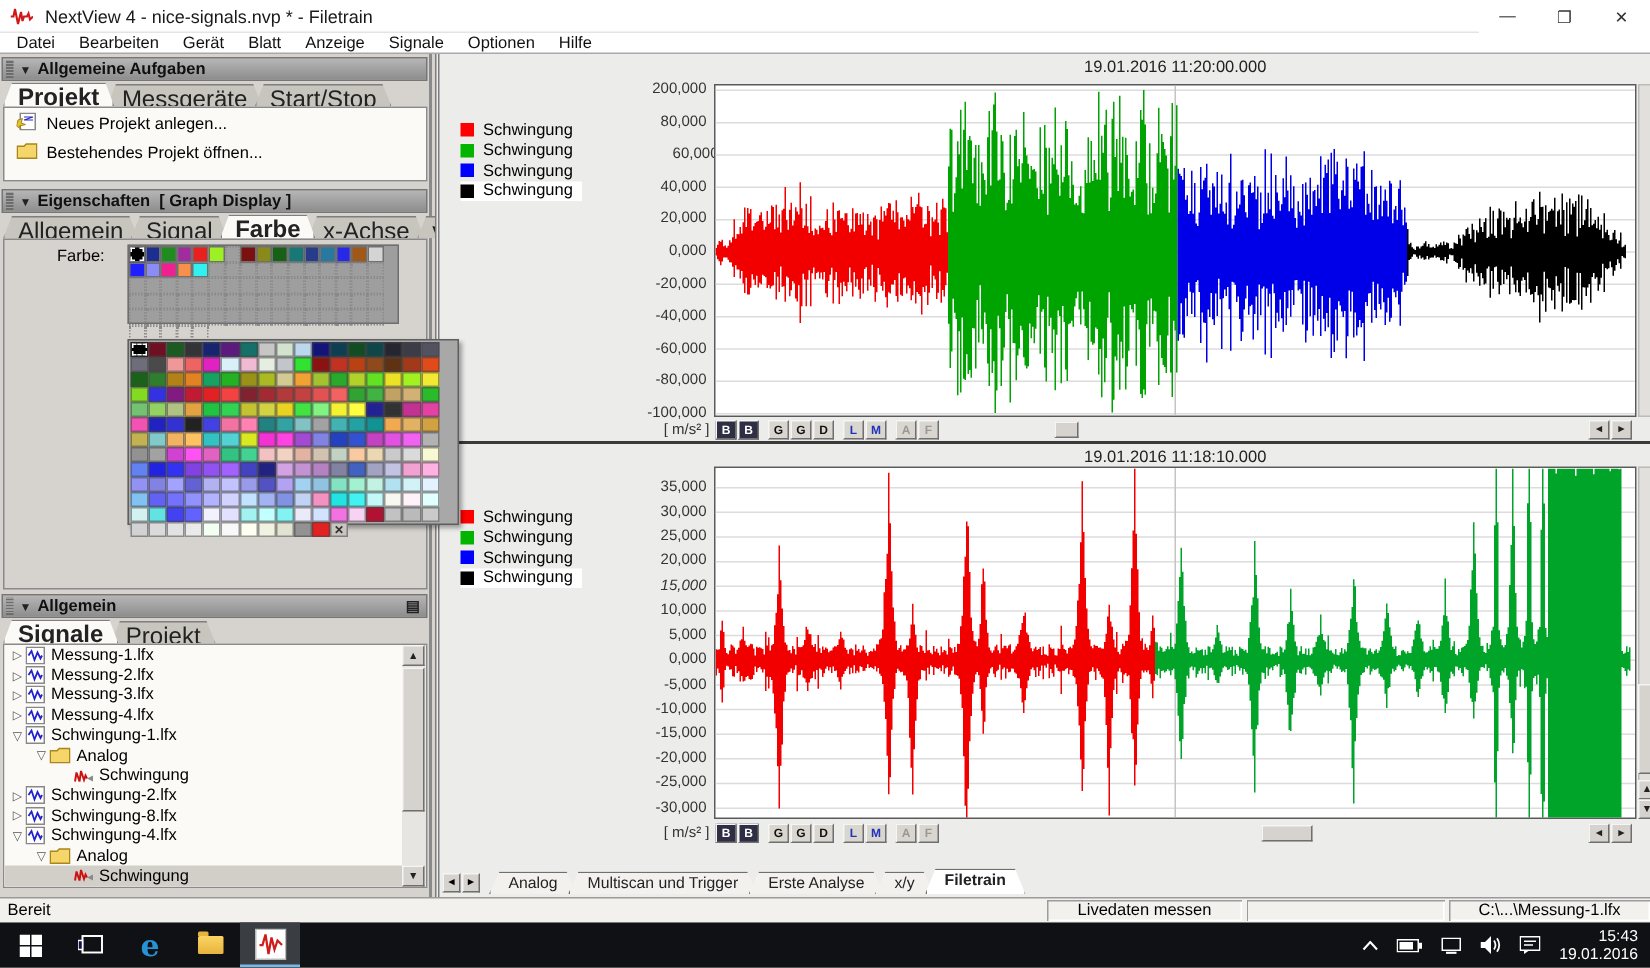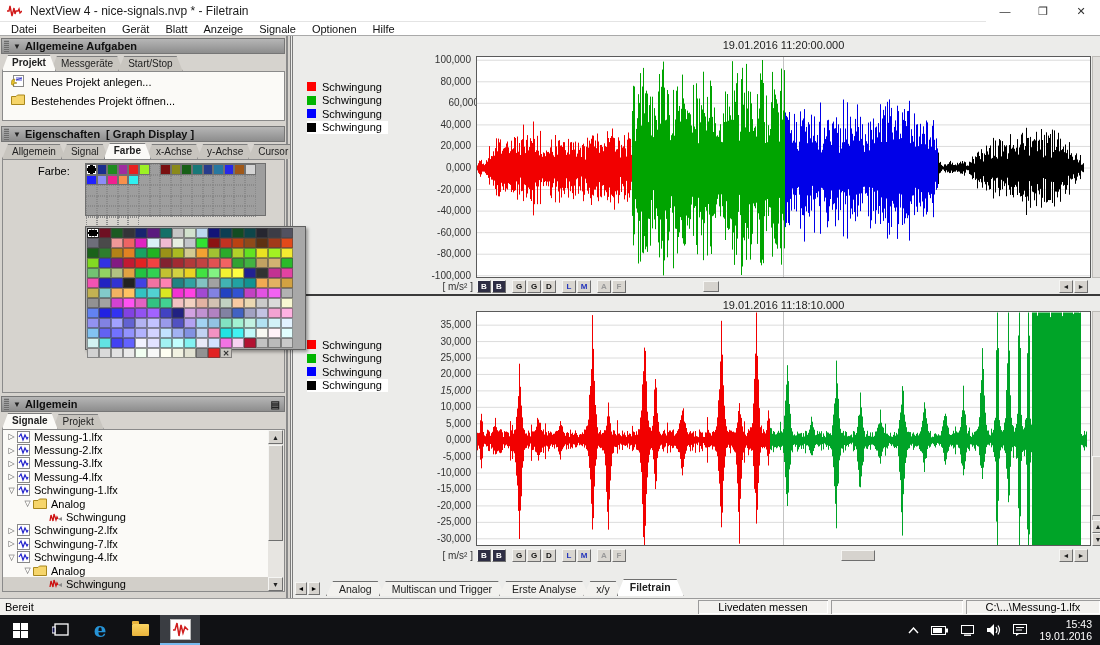--- a/index.html
+++ b/index.html
@@ -25,21 +25,21 @@
   #leftcol{position:absolute;left:0;top:36px;width:288px;height:562px;background:#d6d3ce;
            border-right:2px solid #8a8a8a}
   .phdr{position:absolute;left:1px;width:284px;height:16px;
         background:linear-gradient(#b6b6b6,#8d8d8d);border:1px solid #767676;
         display:flex;align-items:center;font-weight:bold;font-size:11px;color:#101010}
   .grip{width:5px;height:12px;margin:0 3px 0 2px;
         background:repeating-linear-gradient(#9e9e9e 0 1px,#6d6d6d 1px 2px)}
   .phdr .tri{font-size:8px;margin:0 4px 0 1px;color:#222}
   .phdr-right{margin-left:auto;margin-right:4px;font-size:10px;color:#222}
   .tabrow{position:absolute;left:2px;display:flex;height:16px;align-items:flex-end}
-  .tab{height:15px;padding:1px 9px 0 9px;font-size:10px;color:#222;background:#c8c5bf;
+  .tab{height:15px;padding:1px 9px 0 9px;font-size:16px;color:#222;background:#c8c5bf;
        border:1px solid #7e7e7e;border-bottom:none;margin-right:-5px;
        clip-path:polygon(6px 0,calc(100% - 6px) 0,100% 100%,0 100%);white-space:nowrap}
   .tab.active{background:#fbfaf7;font-weight:bold;z-index:3;height:16px}
   .pcontent{position:absolute;left:2px;width:283px;background:#fbfaf7;border:1px solid #8a8a8a}
   .task-item{display:flex;align-items:center;gap:6px;padding:3px 0 2px 8px;font-size:11px}
 
   
   #small-palette{position:absolute;left:85px;top:127px;width:181px;height:53px;background:#9e9e9e;
                  border:1px solid #6f6f6f;display:flex;flex-wrap:wrap;z-index:20}
   .spcell{width:10.6px;height:10.5px;border:1px dotted #8a8a8a}
@@ -592,21 +592,21 @@
             <span>Schwingung-2.lfx</span>
           </div>
           <div class="trow" style="padding-left: 3px;">
             <span class="texp">▷</span>
             <span class="ticon">
               <svg width="13" height="12" viewBox="0 0 13 12">
                 <rect x="0.5" y="0.5" width="12" height="11" fill="#fff" stroke="#888"></rect>
                 <polyline points="2,6 4,3 6,9 8,4 10,8 11,6" fill="none" stroke="#2222cc" stroke-width="1.2"></polyline>
               </svg>
             </span>
-            <span>Schwingung-7.lfx</span>
+            <span>Schwingung-8.lfx</span>
           </div>
           <div class="trow" style="padding-left: 3px;">
             <span class="texp">▽</span>
             <span class="ticon">
               <svg width="13" height="12" viewBox="0 0 13 12">
                 <rect x="0.5" y="0.5" width="12" height="11" fill="#fff" stroke="#888"></rect>
                 <polyline points="2,6 4,3 6,9 8,4 10,8 11,6" fill="none" stroke="#2222cc" stroke-width="1.2"></polyline>
               </svg>
             </span>
             <span>Schwingung-4.lfx</span>
@@ -653,21 +653,21 @@
           </div>
           <div class="lgrow">
             <span class="lgsw" style="background: rgb(0, 0, 255);"></span>
             <span>Schwingung</span>
           </div>
           <div class="lgrow sel">
             <span class="lgsw" style="background: rgb(0, 0, 0);"></span>
             <span>Schwingung</span>
           </div>
         </div>
-        <div class="ytick" style="left: 126px; top: 18.233px;">100,000</div>
+        <div class="ytick" style="left: 126px; top: 18.233px;">200,000</div>
         <div class="ytick" style="left: 126px; top: 39.7864px;">80,000</div>
         <div class="ytick" style="left: 134px; top: 61.3398px;">60,000</div>
         <div class="ytick" style="left: 126px; top: 82.8932px;">40,000</div>
         <div class="ytick" style="left: 126px; top: 104.447px;">20,000</div>
         <div class="ytick" style="left: 126px; top: 126px;">0,000</div>
         <div class="ytick" style="left: 126px; top: 147.553px;">-20,000</div>
         <div class="ytick" style="left: 126px; top: 169.107px;">-40,000</div>
         <div class="ytick" style="left: 126px; top: 190.66px;">-60,000</div>
         <div class="ytick" style="left: 126px; top: 212.214px;">-80,000</div>
         <div class="ytick" style="left: 126px; top: 233.767px;">-100,000</div>

